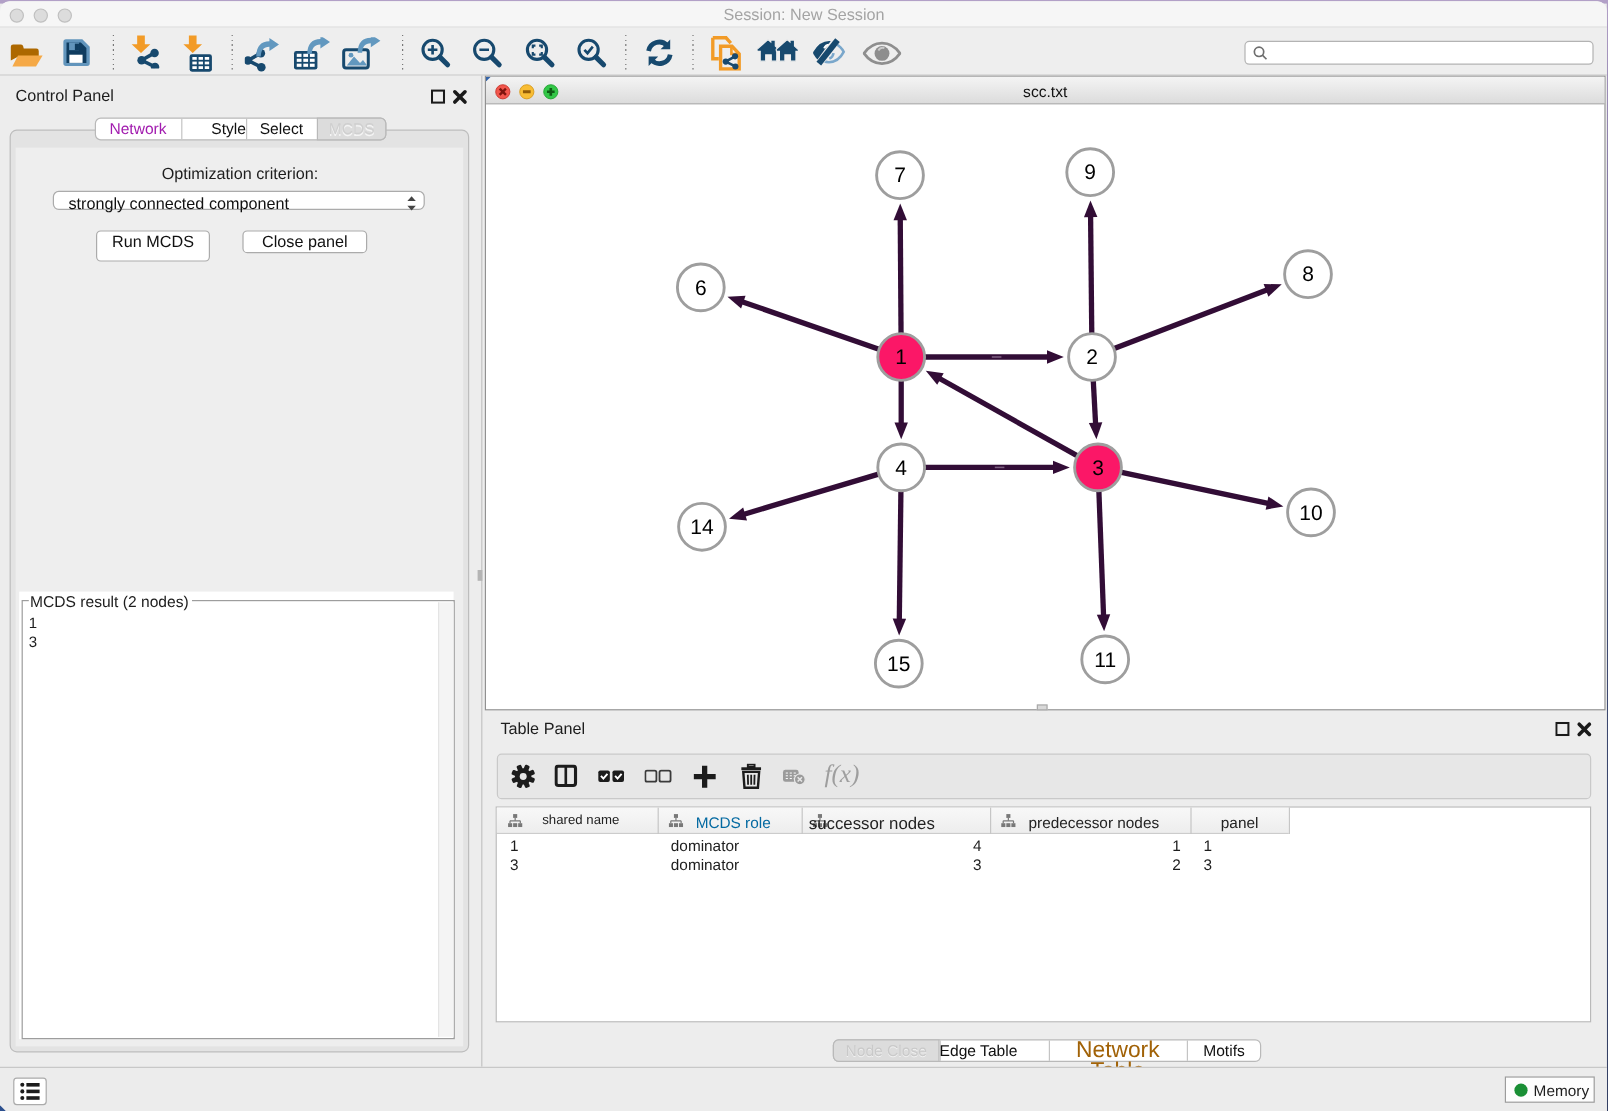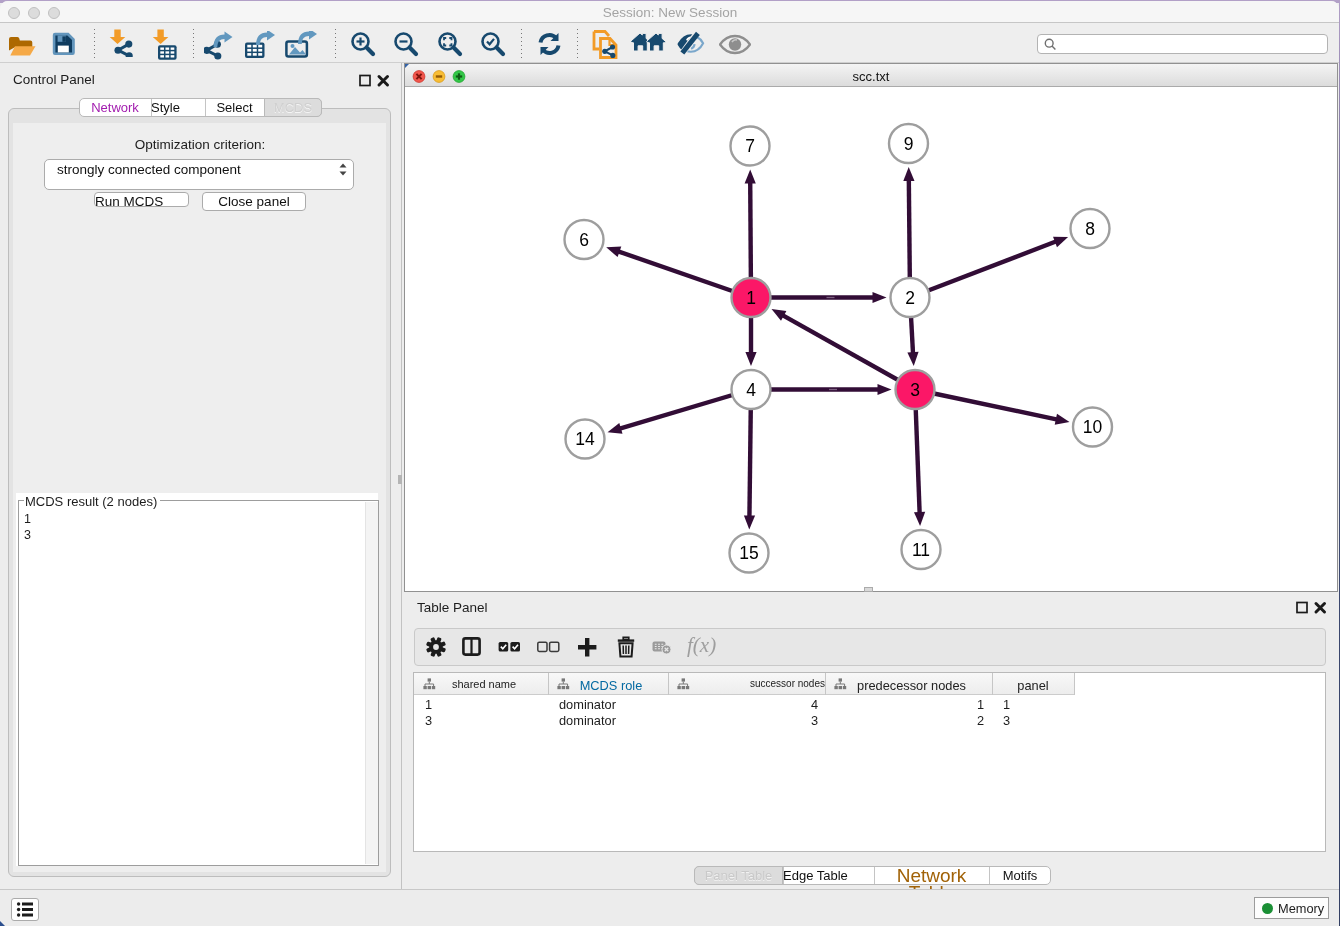--- a/index.html
+++ b/index.html
@@ -143,30 +143,30 @@
     <rect x="1" y="1.5" width="10" height="10" fill="none" stroke="#1a1a1a" stroke-width="1.7"></rect>
     <path d="M20 2.5 l8.5 8.5 M20 11 l8.5 -8.5" stroke="#1a1a1a" stroke-width="3" stroke-linecap="round"></path>
   </svg>
 <div class="abs" style="left:8px;top:108px;width:383px;height:769px;background:#e3e3e3;border:1px solid #bdbdbd;border-radius:6px"></div>
 <div class="abs" style="left:13px;top:123px;width:373px;height:749px;background:#eeeeee"></div>
 <div class="abs" style="left:79px;top:98px;width:243px;height:19px;background:#fff;border:1px solid #b9b9b9;border-radius:5px"></div>
 <div class="abs" style="left:264px;top:98px;width:58px;height:19px;background:#dcdcdc;border:1px solid #b9b9b9;border-radius:0 5px 5px 0"></div>
 <div class="abs" style="left:151px;top:99px;width:1px;height:17px;background:#c4c4c4"></div>
 <div class="abs" style="left:205px;top:99px;width:1px;height:17px;background:#c4c4c4"></div>
 <div class="abs" style="left:79px;top:99px;width:72px;height:17px;font-size:13px;color:#a21caf;text-align:center;line-height:17px">Network</div>
-<div class="abs" style="left:151px;top:99px;width:54px;height:15px;font-size:13px;color:#111;text-align:left;line-height:17px">Style</div>
+<div class="abs" style="left:151px;top:99px;width:54px;height:15px;font-size:13px;color:#111;text-align:right;line-height:17px">Style</div>
 <div class="abs" style="left:205px;top:99px;width:59px;height:17px;font-size:13px;color:#111;text-align:center;line-height:17px">Select</div>
 <div class="abs" style="left:264px;top:99px;width:58px;height:17px;font-size:13px;color:#cfcfcf;text-shadow:0 1px 0 #f5f5f5;text-align:center;line-height:17px">MCDS</div>
 <div class="lbl" style="left:0px;top:137px;width:400px;text-align:center;font-size:13.5px">Optimization criterion:</div>
-<div class="abs" style="left:44px;top:159px;width:310px;height:31px;background:#fff;border:1px solid #ababab;border-radius:5px;font-size:13.5px;color:#111;line-height:19px;padding-left:12px">strongly connected component</div>
+<div class="abs" style="left:44px;top:159px;width:310px;height:16px;background:#fff;border:1px solid #ababab;border-radius:5px;font-size:13.5px;color:#111;line-height:19px;padding-left:12px">strongly connected component</div>
 <svg style="position:absolute;left:337px;top:162px" width="12" height="15" viewBox="0 0 12 15">
     <path d="M2.5 5.5 l3.5 -4 l3.5 4 z" fill="#444"></path>
     <path d="M2.5 9.5 l3.5 4 l3.5 -4 z" fill="#444"></path>
   </svg>
-<div class="abs" style="left:94px;top:192px;width:95px;height:15px;background:#fff;border:1px solid #ababab;border-radius:4px;font-size:13.5px;color:#111;text-align:left;line-height:17px">Run MCDS</div>
+<div class="abs" style="left:80px;top:192px;width:95px;height:26px;background:#fff;border:1px solid #ababab;border-radius:4px;font-size:13.5px;color:#111;text-align:center;line-height:17px">Run MCDS</div>
 <div class="abs" style="left:202px;top:192px;width:104px;height:19px;background:#fff;border:1px solid #ababab;border-radius:4px;font-size:13.5px;color:#111;text-align:center;line-height:17px">Close panel</div>
 <div class="abs" style="left:16px;top:493px;width:362px;height:373px;background:#fff"></div>
 <div class="abs" style="left:18px;top:500px;width:361px;height:366px;border:1px solid #9d9d9d"></div>
 <div class="abs" style="left:365px;top:502px;width:13px;height:362px;background:#f4f4f4;border-left:1px solid #e4e4e4"></div>
 <div class="lbl" style="left:24px;top:494px;font-size:13px;background:#fff;padding:0 3px 0 1px">MCDS result (2 nodes)</div>
 <div class="lbl" style="left:24px;top:511px;font-size:12.5px;line-height:16px">1<br>3</div>
 <div class="abs" style="left:401px;top:63px;width:1px;height:826px;background:#c2c2c2"></div>
 <div class="abs" style="left:398px;top:475px;width:4px;height:9px;background:#b4b4b4"></div>
 <div class="abs" style="left:404px;top:63px;width:934px;height:529px;border:1px solid #919191;background:#fff"></div>
 <div class="abs" style="left:405px;top:64px;width:932px;height:23px;background:linear-gradient(#f4f4f4,#dcdcdc);border-bottom:1px solid #aaaaaa"></div>
@@ -331,21 +331,21 @@
 <svg style="position:absolute;left:677px;top:678px" width="13" height="12" viewBox="0 0 13 12">
     <rect x="4.6" y="0.4" width="3.4" height="3.2" fill="#787878"></rect>
     <line x1="6.3" y1="3.6" x2="6.3" y2="6" stroke="#787878" stroke-width="1"></line>
     <line x1="2" y1="6" x2="10.6" y2="6" stroke="#787878" stroke-width="1"></line>
     <line x1="2" y1="6" x2="2" y2="8" stroke="#787878" stroke-width="1"></line>
     <line x1="10.6" y1="6" x2="10.6" y2="8" stroke="#787878" stroke-width="1"></line>
     <rect x="0.4" y="8" width="3.4" height="3.2" fill="#787878"></rect>
     <rect x="4.6" y="8" width="3.4" height="3.2" fill="#787878"></rect>
     <rect x="8.8" y="8" width="3.4" height="3.2" fill="#787878"></rect>
   </svg>
-<div class="lbl" style="left:674px;top:678px;width:151px;text-align:right;font-size:10px;color:#222">successor nodes</div>
+<div class="lbl" style="left:674px;top:678px;width:151px;text-align:left;font-size:14px;color:#222">successor nodes</div>
 <div class="abs" style="left:992px;top:673px;width:1px;height:22px;background:#c6c6c6"></div>
 <svg style="position:absolute;left:834px;top:678px" width="13" height="12" viewBox="0 0 13 12">
     <rect x="4.6" y="0.4" width="3.4" height="3.2" fill="#787878"></rect>
     <line x1="6.3" y1="3.6" x2="6.3" y2="6" stroke="#787878" stroke-width="1"></line>
     <line x1="2" y1="6" x2="10.6" y2="6" stroke="#787878" stroke-width="1"></line>
     <line x1="2" y1="6" x2="2" y2="8" stroke="#787878" stroke-width="1"></line>
     <line x1="10.6" y1="6" x2="10.6" y2="8" stroke="#787878" stroke-width="1"></line>
     <rect x="0.4" y="8" width="3.4" height="3.2" fill="#787878"></rect>
     <rect x="4.6" y="8" width="3.4" height="3.2" fill="#787878"></rect>
     <rect x="8.8" y="8" width="3.4" height="3.2" fill="#787878"></rect>
@@ -361,21 +361,21 @@
 <div class="lbl" style="left:425px;top:713px;font-size:12.8px">3</div>
 <div class="lbl" style="left:559px;top:713px;font-size:12.8px">dominator</div>
 <div class="lbl" style="left:668px;top:713px;width:150px;text-align:right;font-size:12.8px">3</div>
 <div class="lbl" style="left:825px;top:713px;width:159px;text-align:right;font-size:12.8px">2</div>
 <div class="lbl" style="left:1003px;top:713px;font-size:12.8px">3</div>
 <div class="abs" style="left:694px;top:866px;width:357px;height:19px;background:#fff;border:1px solid #b9b9b9;border-radius:5px"></div>
 <div class="abs" style="left:694px;top:866px;width:89px;height:19px;background:#dcdcdc;border:1px solid #b9b9b9;border-radius:5px 0 0 5px"></div>
 <div class="abs" style="left:783px;top:867px;width:1px;height:17px;background:#c4c4c4"></div>
 <div class="abs" style="left:874px;top:867px;width:1px;height:17px;background:#c4c4c4"></div>
 <div class="abs" style="left:989px;top:867px;width:1px;height:17px;background:#c4c4c4"></div>
-<div class="abs" style="left:694px;top:867px;width:89px;height:17px;font-size:13px;color:#c9c9c9;text-shadow:0 1px 0 #f2f2f2;text-align:center;line-height:17px">Panel Table</div>
+<div class="abs" style="left:694px;top:867px;width:89px;height:17px;font-size:13px;color:#c9c9c9;text-shadow:0 1px 0 #f2f2f2;text-align:center;line-height:17px">Node Close</div>
 <div class="abs" style="left:783px;top:867px;width:91px;height:17px;font-size:13px;color:#111;text-align:left;line-height:17px">Edge Table</div>
 <div class="abs" style="left:874px;top:867px;width:115px;height:17px;font-size:19px;color:#a16207;text-align:center;line-height:17px">Network Table</div>
 <div class="abs" style="left:989px;top:867px;width:62px;height:17px;font-size:13px;color:#111;text-align:center;line-height:17px">Motifs</div>
 <div class="abs" style="left:0;top:889px;width:1339px;height:37px;background:#ececec;border-top:1px solid #c8c8c8"></div>
 <div class="abs" style="left:11px;top:898px;width:28px;height:23px;background:#fff;border:1px solid #ababab;border-radius:3px"></div>
 <svg style="position:absolute;left:16px;top:901px" width="18" height="17" viewBox="0 0 18 17">
     <circle cx="2.6" cy="3" r="1.7" fill="#1c1c1c"></circle>
     <rect x="6" y="1.5" width="11" height="3" fill="#1c1c1c"></rect>
     <circle cx="2.6" cy="8.5" r="1.7" fill="#1c1c1c"></circle>
     <rect x="6" y="7.0" width="11" height="3" fill="#1c1c1c"></rect>

